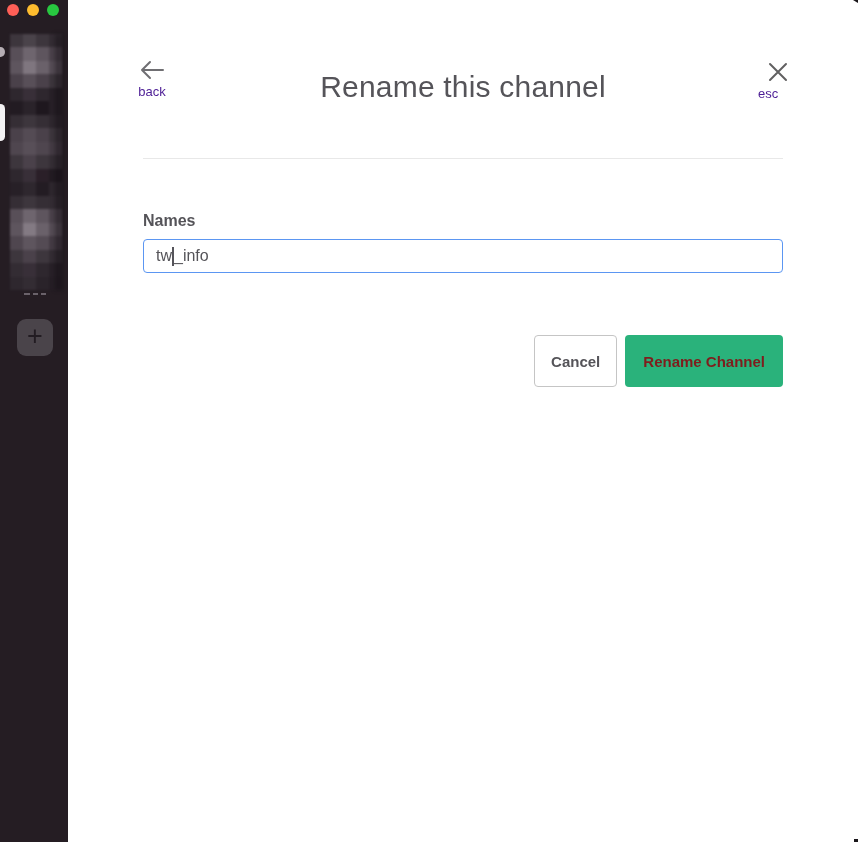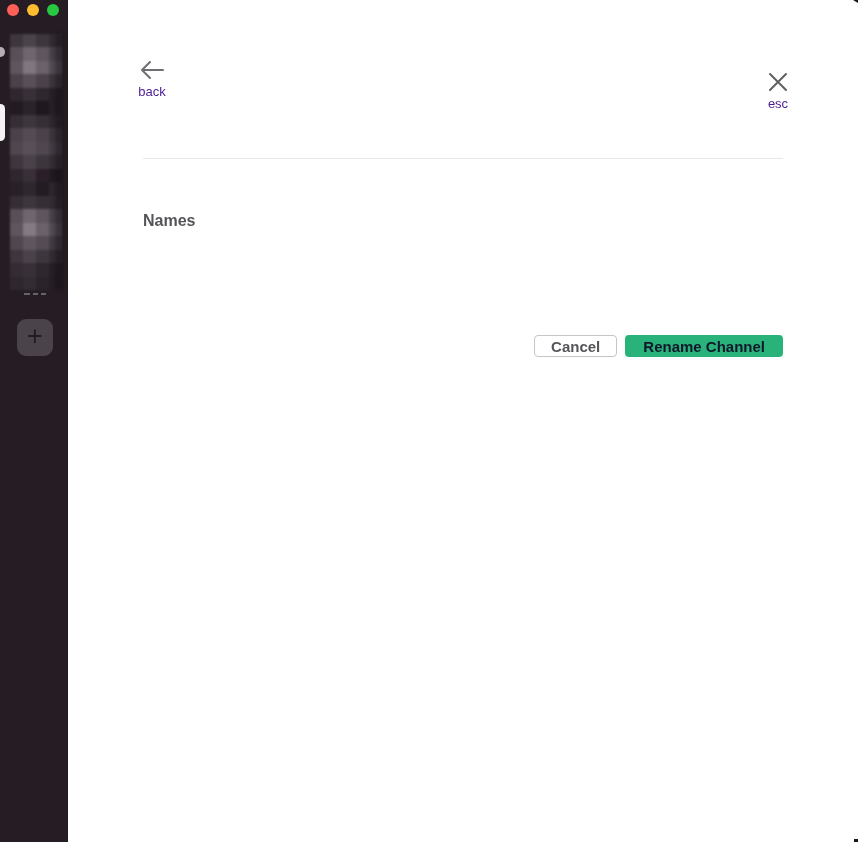--- a/index.html
+++ b/index.html
@@ -42,45 +42,45 @@
 
   .back { position: absolute; left: 132px - 68px; top: 58px; }
   .back { left: 64px; width: 40px; text-align: center; cursor: pointer; }
   .back svg { display: block; margin: 0 auto; }
   .back-label, .esc-label { display: block; font-size: 13px; color: #4c1d95; margin-top: 2px; }
 
   .title { position: absolute; left: 0; right: 0; top: 70px; text-align: center;
            font-size: 30px; font-weight: 300; color: var(--text-primary, #555459);
            letter-spacing: 0.2px; }
 
-  .esc { position: absolute; left: 690px; top: 70px; width: 40px; text-align: center; cursor: pointer; }
+  .esc { position: absolute; left: 690px; top: 60px; width: 40px; text-align: left; cursor: pointer; }
   .esc svg { display: block; margin: 0 auto; }
 
   .divider { position: absolute; left: 75px; top: 158px; width: 640px; height: 1px;
              border: none; background: #e8e8e8; }
 
   .name-label { position: absolute; left: 75px; top: 212px; font-size: 16px;
                 font-weight: bold; color: var(--text-primary, #555459); }
 
   .input { position: absolute; left: 75px; top: 239px; width: 640px; height: 34px;
            border: 1px solid var(--input-focus-border, #5b96f2); border-radius: 4px;
            background: #fff; display: flex; align-items: center; padding: 0 12px;
            font-size: 16px; color: var(--text-primary, #555459); cursor: text; }
   .caret { display: inline-block; width: 1.5px; height: 19px; background: #55545a;
            margin: 0 0.5px 0 0; }
 
   .helper { position: absolute; left: 75px; top: 288px; font-size: 13px;
             color: var(--text-muted, #9e9ea6); }
 
   .actions { position: absolute; left: 0; top: 335px; width: 715px; height: 36px;
              display: flex; justify-content: flex-end; gap: 8px; }
-  .btn { height: 22px; border-radius: 4px; font-size: 15px; font-weight: bold;
+  .btn { height: 52px; border-radius: 4px; font-size: 15px; font-weight: bold;
          font-family: inherit; cursor: pointer; padding: 0 16px; }
   .btn.cancel { background: #fff; border: 1px solid #c5c5c5; color: var(--text-primary, #555459); }
-  .btn.submit { background: var(--accent-green, #2ab27b); border: none; color: #0f172a; padding: 0 18px; }
+  .btn.submit { background: var(--accent-green, #2ab27b); border: none; color: #7f1d1d; padding: 0 18px; }
 
   .corner-artifact { position: absolute; background: #1a161a; }
   .corner-artifact.top { right: 0; top: 0; width: 5px; height: 3px;
                          clip-path: polygon(100% 0, 0 0, 100% 100%); }
   .corner-artifact.bottom { right: 0; bottom: 0; width: 4px; height: 3px; }
 </style>
 </head>
 <body>
 
 <div class="window">
@@ -180,32 +180,38 @@
 
   <main class="main">
 
     <div class="back">
       <svg class="arrow" width="26" height="24" viewBox="0 0 26 24" fill="none">
         <path d="M24 12 H3 M11 4 L3 12 L11 20" stroke="#6f6e72" stroke-width="2" stroke-linecap="round" stroke-linejoin="round"></path>
       </svg>
       <span class="back-label">back</span>
     </div>
 
+    <h1 class="title">Rename this channel</h1>
 
     <div class="esc">
       <svg class="x" width="24" height="24" viewBox="0 0 24 24" fill="none">
         <path d="M4 4 L20 20 M20 4 L4 20" stroke="#616061" stroke-width="2" stroke-linecap="round"></path>
       </svg>
       <span class="esc-label">esc</span>
     </div>
 
     <hr class="divider">
 
     <label class="name-label">Names</label>
 
+    <div class="input">
+      <span>tw</span>
+      <span class="caret"></span>
+      <span>_info</span>
+    </div>
 
 
     <div class="actions">
       <button class="btn cancel">Cancel</button>
       <button class="btn submit">Rename Channel</button>
     </div>
 
     <div class="corner-artifact top"></div>
     <div class="corner-artifact bottom"></div>
   </main>

